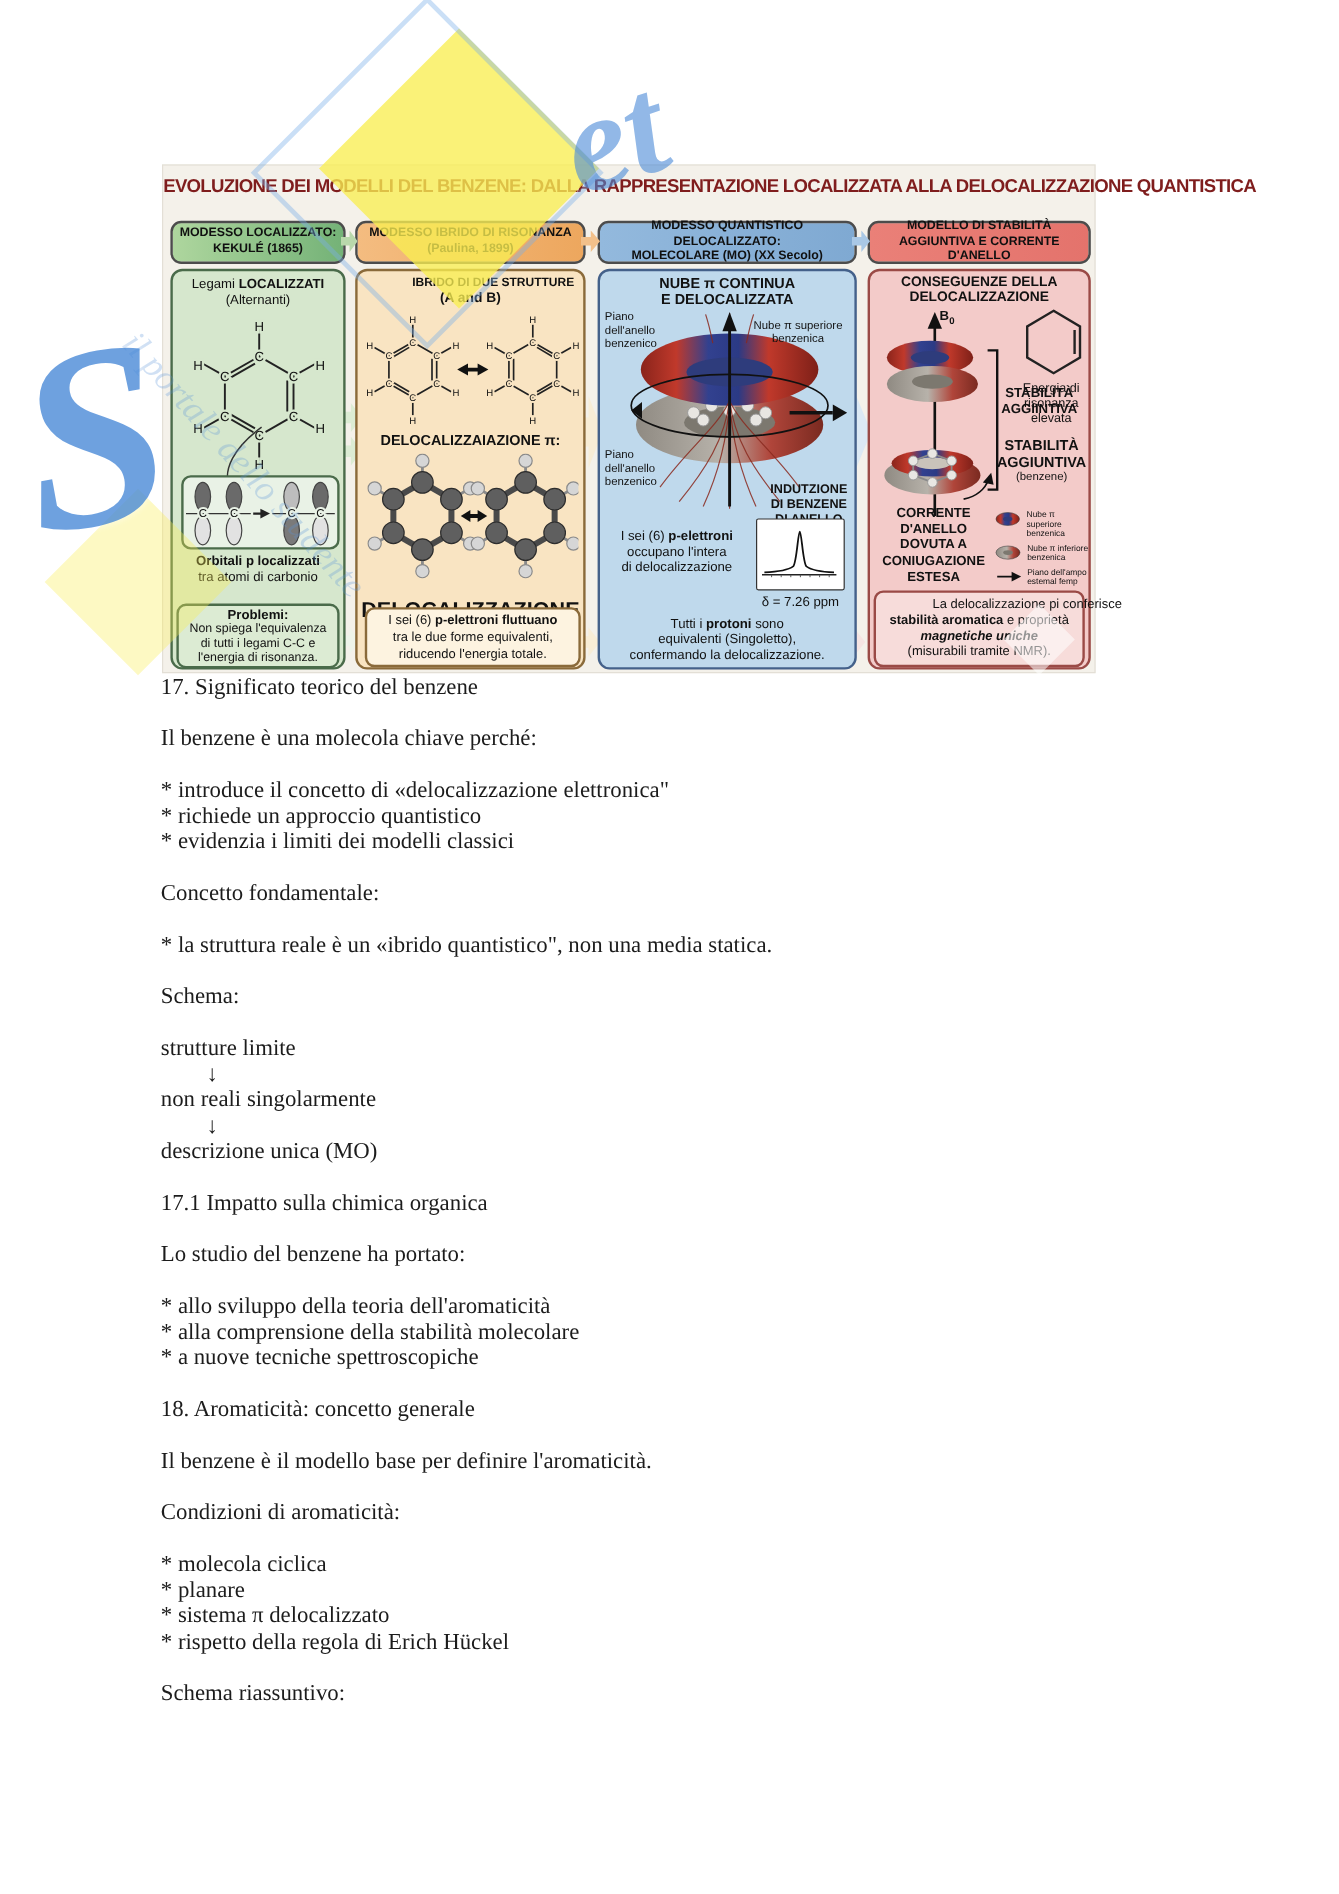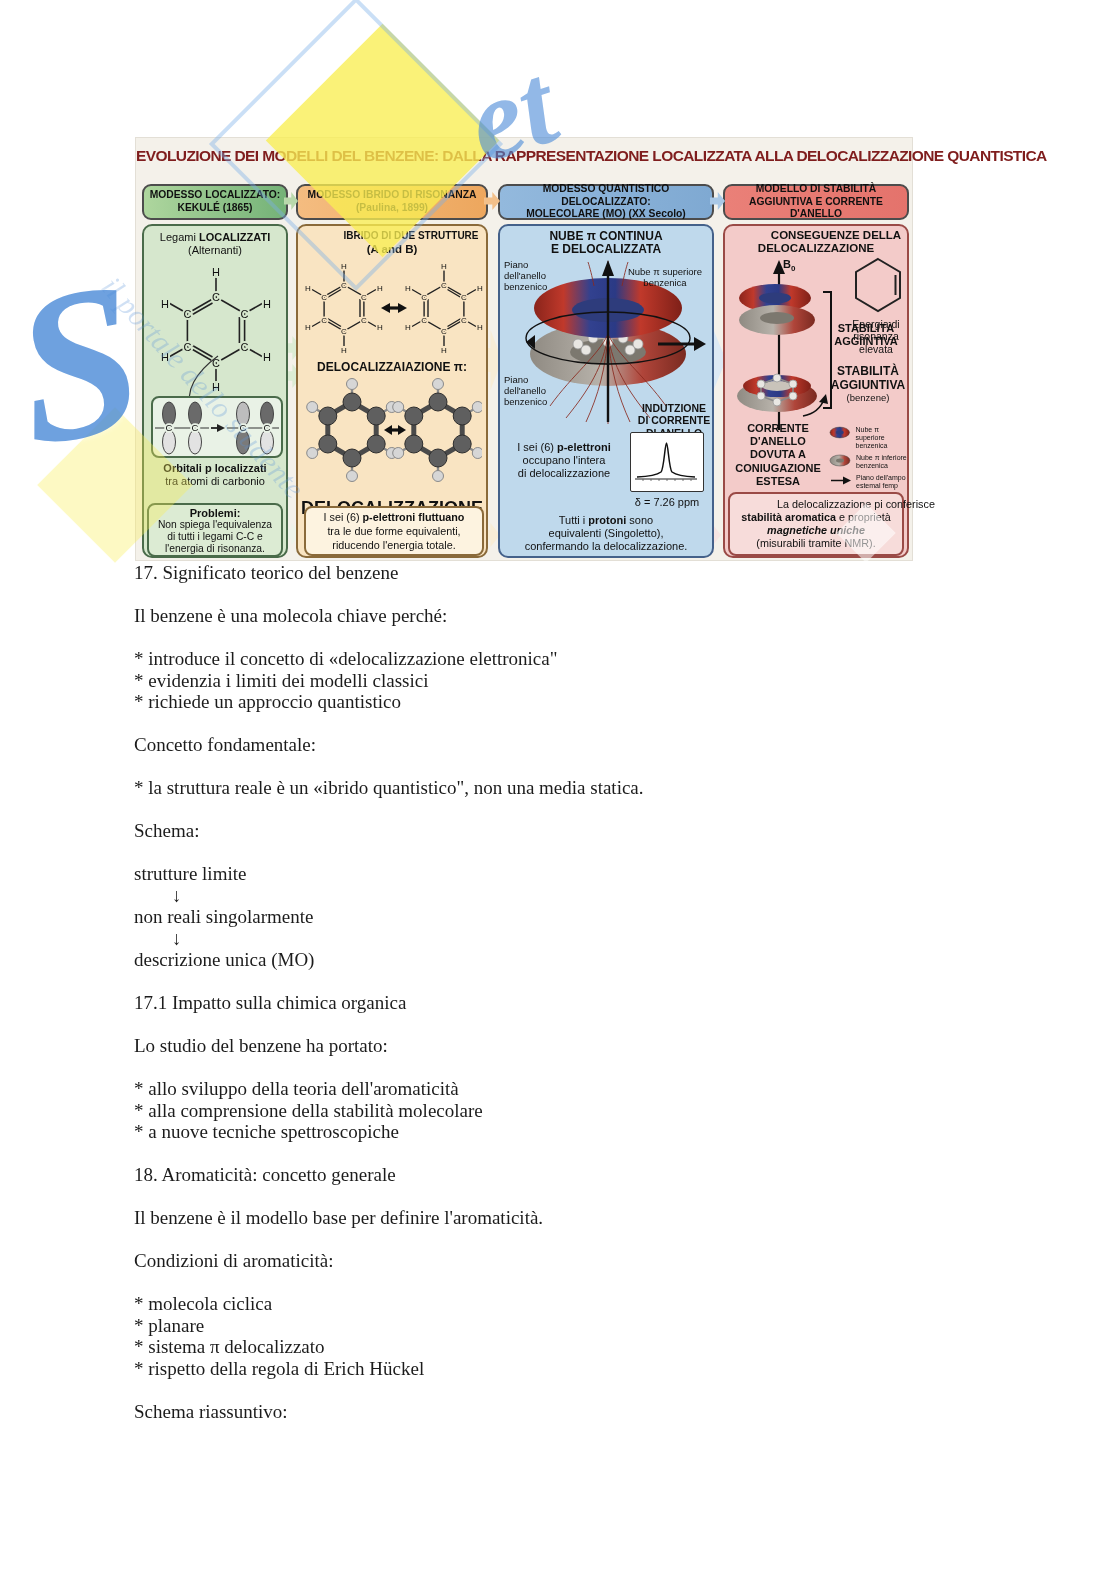--- a/index.html
+++ b/index.html
@@ -343,21 +343,21 @@
       <span>Nube π superiore</span><br>
       <span>benzenica</span>
     </div>
     <div class="t" style="left:4px;top:148px;width:64px;font-size:9.5px;">
       <span>Piano</span><br>
       <span>dell'anello</span><br>
       <span>benzenico</span>
     </div>
     <div class="t ctr b" style="left:134px;top:176px;width:80px;font-size:10.5px;">
       <span>INDUTZIONE</span><br>
-      <span>DI CORRENTE</span><br>
+      <span>DI BENZENE</span><br>
       <span>DI ANELLO</span>
     </div>
 
     <div class="t ctr" style="left:0;top:215px;width:128px;font-size:11px;">
       <span>I sei (6) </span><span class="b">p-elettroni</span><br>
       <span>occupano l'intera</span><br>
       <span>di delocalizzazione</span>
     </div>
 
     <div class="minibox" style="left:130px;top:206px;width:74px;height:60px;background:#ffffff;border-color:#333;border-width:1.5px;border-radius:2px;">
@@ -378,21 +378,21 @@
     <div class="t ctr" style="left:122px;top:270px;width:90px;font-size:11px;">δ = 7.26 ppm</div>
 
     <div class="t ctr" style="left:0;top:288px;width:100%;font-size:11px;">
       <span>Tutti i </span><span class="b">protoni</span><span> sono</span><br>
       <span>equivalenti (Singoletto),</span><br>
       <span>confermando la delocalizzazione.</span>
     </div>
   </div>
 
   <div class="abs colbox" style="left:587px;width:186px;background:#f3cbc9;border-color:#9a4a46;">
-    <div class="t ctr b" style="left:0;top:3px;width:100%;font-size:11.5px;padding-left:20px;">CONSEGUENZE DELLA</div>
+    <div class="t ctr b" style="left:0;top:3px;width:100%;font-size:11.5px;">CONSEGUENZE DELLA</div>
     <div class="t ctr b" style="left:0;top:16px;width:100%;font-size:11.5px;">DELOCALIZZAZIONE</div>
 
     <svg class="abs" style="left:4px;top:30px;" width="110" height="184" viewBox="0 0 110 184">
       <line x1="50" y1="174" x2="50" y2="14" stroke="#111" stroke-width="2.2"></line>
       <polygon points="50,4 44,18 56,18" fill="#111"></polygon>
       <ellipse cx="46" cy="42" rx="36" ry="14" fill="url(#gRB)"></ellipse>
       <ellipse cx="46" cy="42" rx="16" ry="5.5" fill="#2e3c7c"></ellipse>
       <ellipse cx="48" cy="64" rx="38" ry="15" fill="url(#gGR)"></ellipse>
       <ellipse cx="48" cy="62" rx="17" ry="6" fill="#7c786f"></ellipse>
       <ellipse cx="48" cy="140" rx="40" ry="16" fill="url(#gGR)"></ellipse>
@@ -498,22 +498,22 @@
 <div class="abs wm" style="left:18px;top:240px;font-family:'Liberation Serif',serif;font-weight:bold;font-style:italic;font-size:215px;color:#4a8ad8;transform:rotate(-10deg);opacity:.8;z-index:7;text-shadow:0 0 6px rgba(255,255,255,.8);">S</div>
 <div class="abs wm" style="left:470px;top:48px;font-family:'Liberation Serif',serif;font-weight:bold;font-style:italic;font-size:115px;color:#4a8ad8;transform:rotate(-18deg);opacity:.6;z-index:7;">et</div>
 <div class="abs wm" style="left:120px;top:270px;width:420px;font-family:'Liberation Serif',serif;font-style:italic;font-size:30px;color:#5a94d8;transform:rotate(48deg);transform-origin:0 0;opacity:.28;z-index:6;white-space:nowrap;">il portale dello studente</div>
 
 <div id="doc" class="abs">
   <div class="docline">17. Significato teorico del benzene</div>
   <div class="gap"></div>
   <div class="docline">Il benzene è una molecola chiave perché:</div>
   <div class="gap"></div>
   <div class="docline">* introduce il concetto di «delocalizzazione elettronica"</div>
+  <div class="docline">* richiede un approccio quantistico</div>
   <div class="docline">* evidenzia i limiti dei modelli classici</div>
-  <div class="docline">* richiede un approccio quantistico</div>
   <div class="gap"></div>
   <div class="docline">Concetto fondamentale:</div>
   <div class="gap"></div>
   <div class="docline">* la struttura reale è un «ibrido quantistico", non una media statica.</div>
   <div class="gap"></div>
   <div class="docline">Schema:</div>
   <div class="gap"></div>
   <div class="docline">strutture limite</div>
   <div class="docline indent">↓</div>
   <div class="docline">non reali singolarmente</div>

